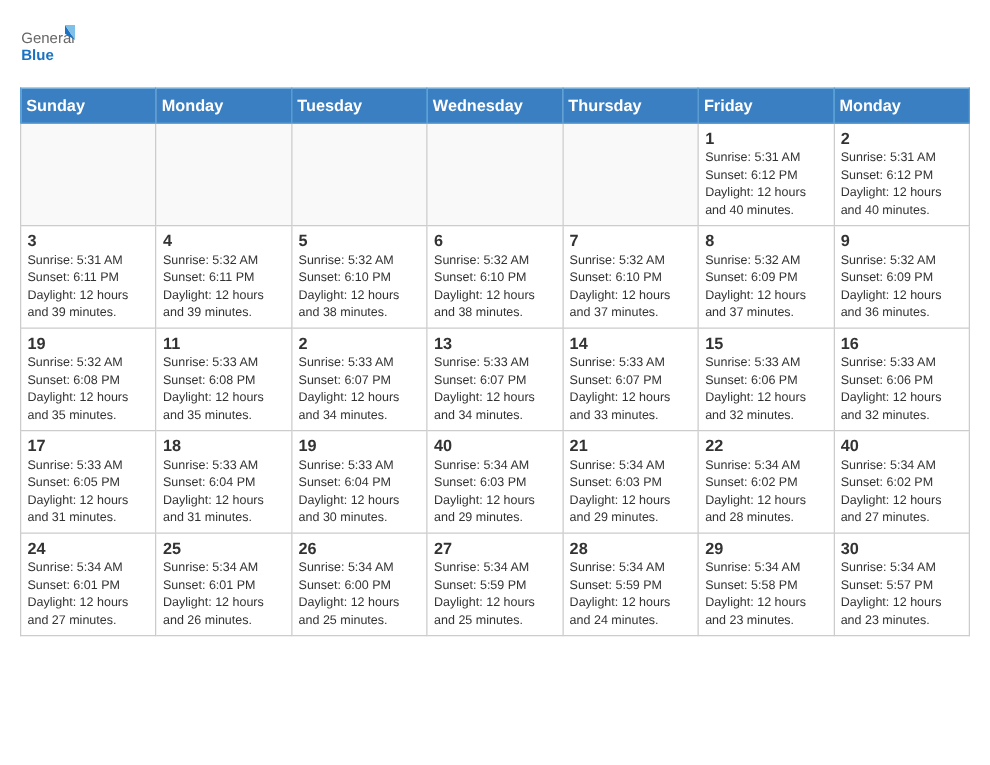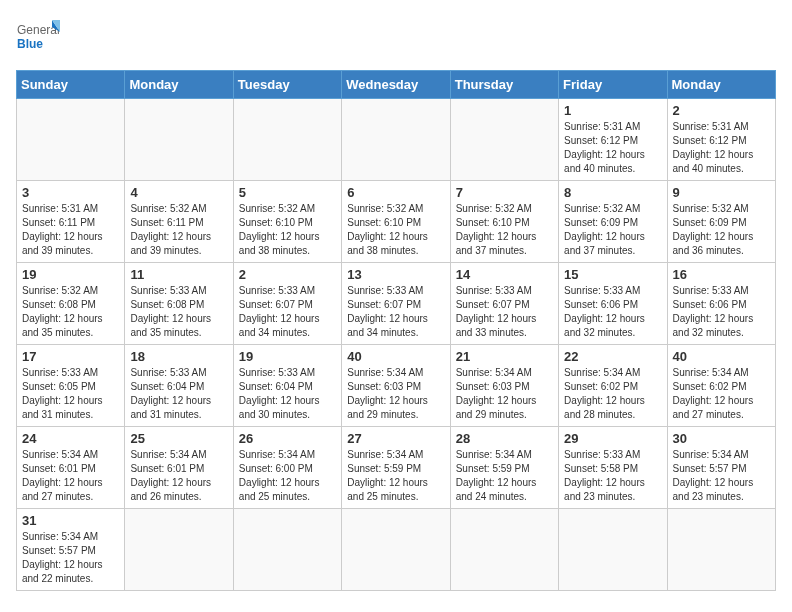--- a/index.html
+++ b/index.html
@@ -286,39 +286,25 @@
 Daylight: 12 hours and 25 minutes.</div>
         </td>
         <td>
           <span class="day-number">28</span>
           <div class="day-info">Sunrise: 5:34 AM
 Sunset: 5:59 PM
 Daylight: 12 hours and 24 minutes.</div>
         </td>
         <td>
           <span class="day-number">29</span>
-          <div class="day-info">Sunrise: 5:33 AM
+          <div class="day-info">Sunrise: 5:34 AM
 Sunset: 5:58 PM
 Daylight: 12 hours and 23 minutes.</div>
         </td>
         <td>
           <span class="day-number">30</span>
           <div class="day-info">Sunrise: 5:34 AM
 Sunset: 5:57 PM
 Daylight: 12 hours and 23 minutes.</div>
         </td>
-      </tr>
-      <tr class="last-row">
-        <td>
-          <span class="day-number">31</span>
-          <div class="day-info">Sunrise: 5:34 AM
-Sunset: 5:57 PM
-Daylight: 12 hours and 22 minutes.</div>
-        </td>
-        <td class="empty-cell"></td>
-        <td class="empty-cell"></td>
-        <td class="empty-cell"></td>
-        <td class="empty-cell"></td>
-        <td class="empty-cell"></td>
-        <td class="empty-cell"></td>
       </tr>
     </tbody>
 </table>
 
 </body></html>

